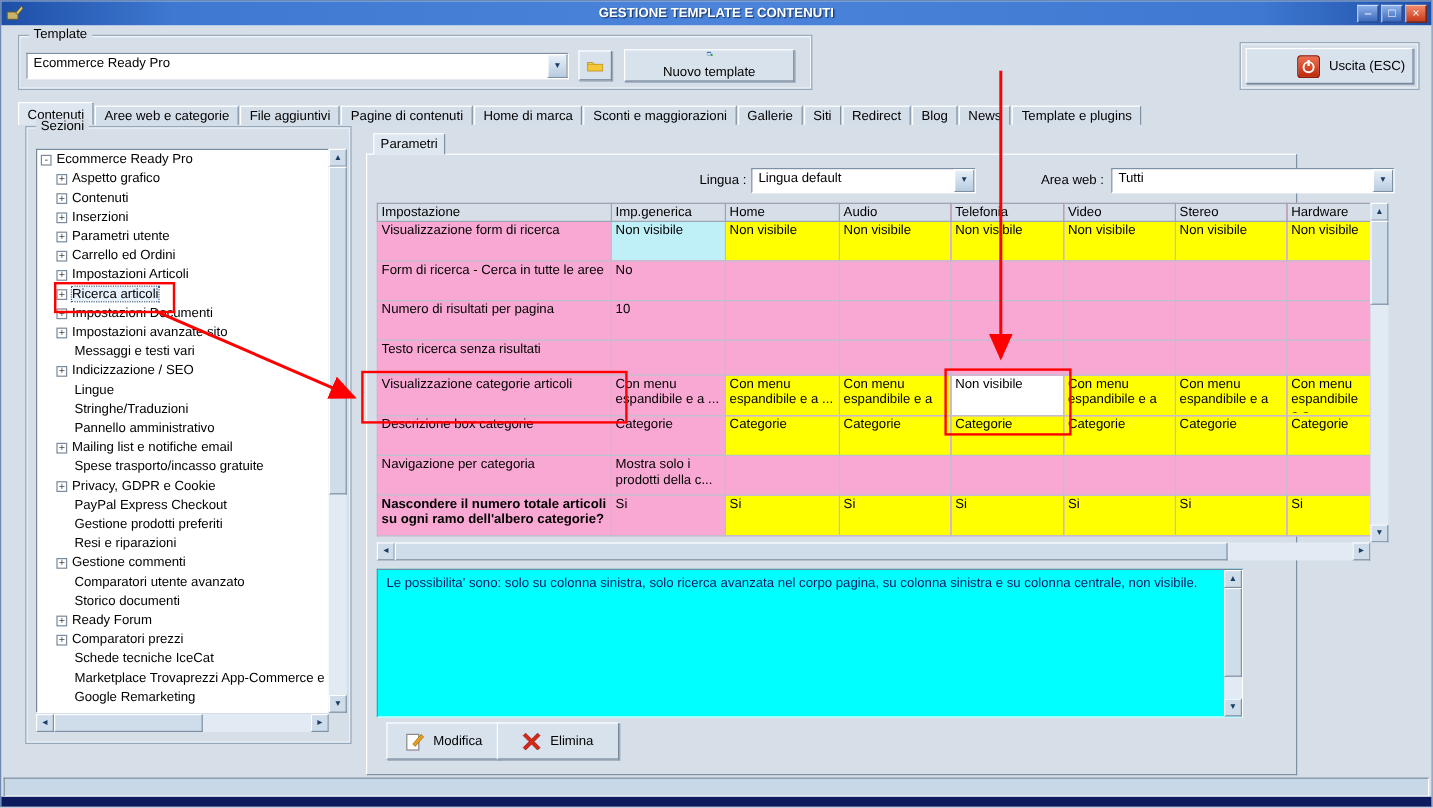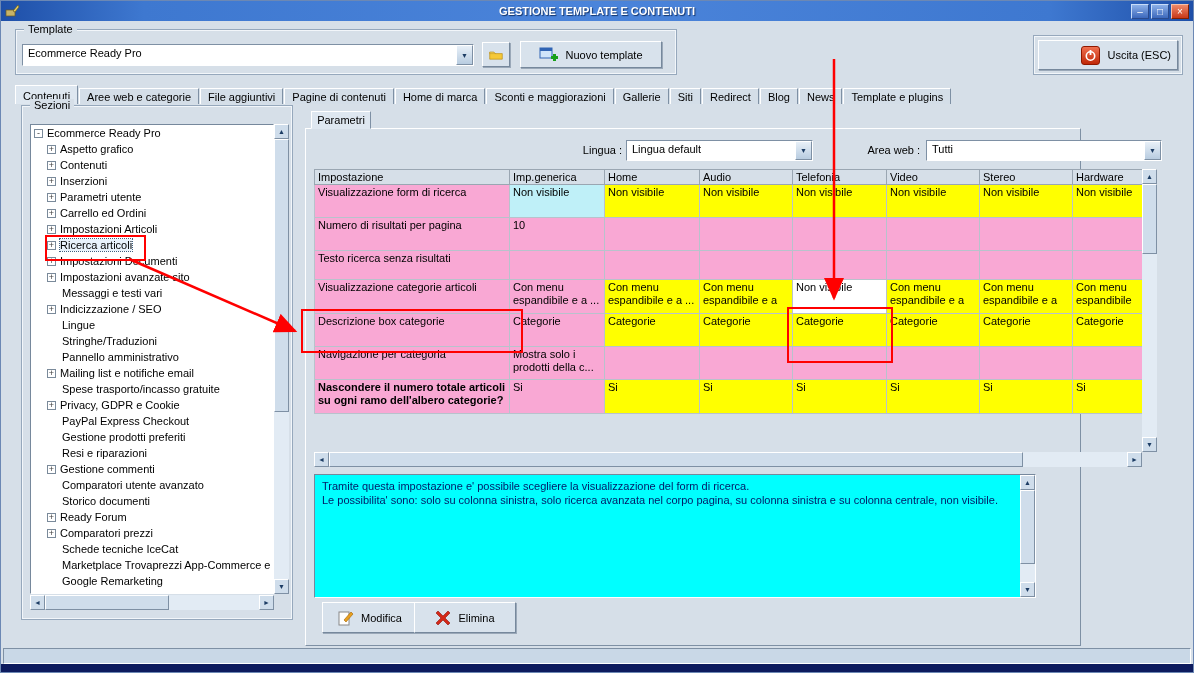--- a/index.html
+++ b/index.html
@@ -120,21 +120,21 @@
     <div class="combo" style="left:6px; top:14px; width:452px; height:22px;">
       <span class="combo-text">Ecommerce Ready Pro</span>
       <span class="combo-btn">▼</span>
     </div>
     <button class="pbtn" style="left:466px; top:12px; width:28px; height:25px;">
       <svg width="20" height="14" viewBox="0 0 20 14">
         <path d="M1 3 L1 13 L19 13 L19 5 L9 5 L7 3 Z" fill="#F5C838" stroke="#B08000" stroke-width="0.8"></path>
         <path d="M1 3 L7 3 L9 5 L1 5 Z" fill="#F8DC70" stroke="#B08000" stroke-width="0.6"></path>
       </svg>
     </button>
-    <button class="pbtn" style="left:504px; top:11px; width:142px; height:27px;">
+    <button class="pbtn" style="left:504px; top:11px; width:142px; height:27px;flex-direction:column;">
       <svg width="19" height="15" viewBox="0 0 19 15">
         <rect x="1" y="1" width="12" height="10" fill="#CFE4FA" stroke="#3064B4"></rect>
         <rect x="1" y="1" width="12" height="3" fill="#3064B4"></rect>
         <rect x="12" y="9" width="7" height="3" fill="#18A018"></rect>
         <rect x="14" y="7" width="3" height="7" fill="#18A018"></rect>
       </svg>
       <span>Nuovo template</span>
     </button>
   </div>
 
@@ -372,20 +372,46 @@
             </td>
             <td class="vcell bg-yellow">
               <div class="cellclip" style="height: 29px;">Non visibile</div>
             </td>
             <td class="vcell bg-yellow">
               <div class="cellclip" style="height: 29px;">Non visibile</div>
             </td>
           </tr>
           <tr style="height: 33px;">
             <td class="lcell">
+              <div class="cellclip" style="height: 29px;">Form di ricerca - Cerca in tutte le aree</div>
+            </td>
+            <td class="vcell">
+              <div class="cellclip" style="height: 29px;">No</div>
+            </td>
+            <td class="vcell">
+              <div class="cellclip" style="height: 29px;"></div>
+            </td>
+            <td class="vcell">
+              <div class="cellclip" style="height: 29px;"></div>
+            </td>
+            <td class="vcell">
+              <div class="cellclip" style="height: 29px;"></div>
+            </td>
+            <td class="vcell">
+              <div class="cellclip" style="height: 29px;"></div>
+            </td>
+            <td class="vcell">
+              <div class="cellclip" style="height: 29px;"></div>
+            </td>
+            <td class="vcell">
+              <div class="cellclip" style="height: 29px;"></div>
+            </td>
+          </tr>
+          <tr style="height: 33px;">
+            <td class="lcell">
               <div class="cellclip" style="height: 29px;">Numero di risultati per pagina</div>
             </td>
             <td class="vcell">
               <div class="cellclip" style="height: 29px;">10</div>
             </td>
             <td class="vcell">
               <div class="cellclip" style="height: 29px;"></div>
             </td>
             <td class="vcell">
               <div class="cellclip" style="height: 29px;"></div>
@@ -555,21 +581,20 @@
           <div class="hthumb" style="left:0; width:87%;"></div>
         </div>
       <div class="sbtn">
           <span>►</span>
         </div>
     </div>
     <div class="scorner" style="left:836px; top:323px;"></div>
 
     <div class="desc">
       <div class="desc-text">
-          <div class="desc-line">Tramite questa impostazione e' possibile scegliere la visualizzazione del form di ricerca.</div>
           <div class="desc-line">Le possibilita' sono: solo su colonna sinistra, solo ricerca avanzata nel corpo pagina, su colonna sinistra e su colonna centrale, non visibile.</div>
         </div>
       <div class="vscroll" style="right:0; left:auto; top:0; height:122px;">
         <div class="sbtn">
             <span>▲</span>
           </div>
         <div class="vtrack">
             <div class="vthumb" style="top:0; height:80%;"></div>
           </div>
         <div class="sbtn">

